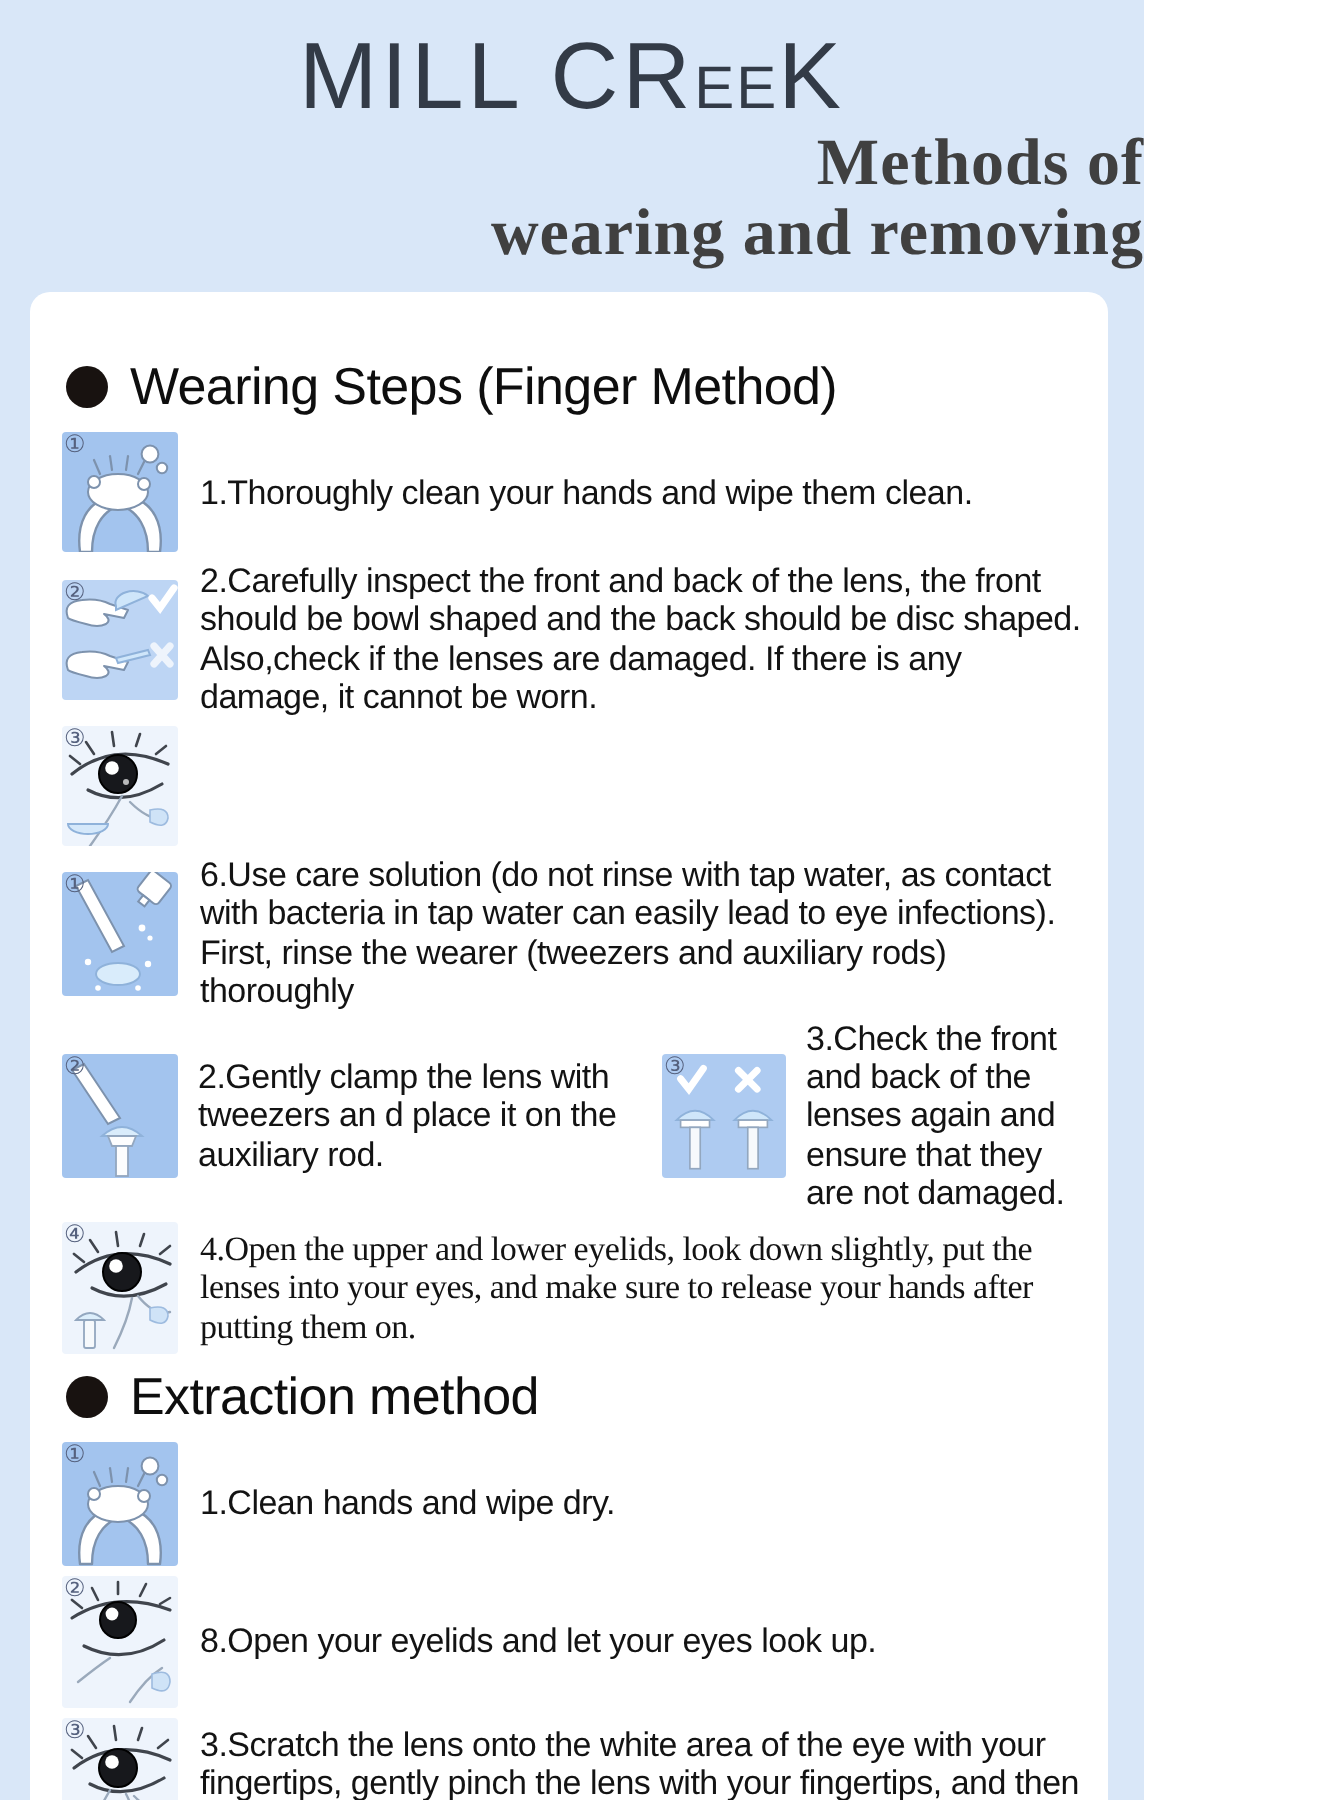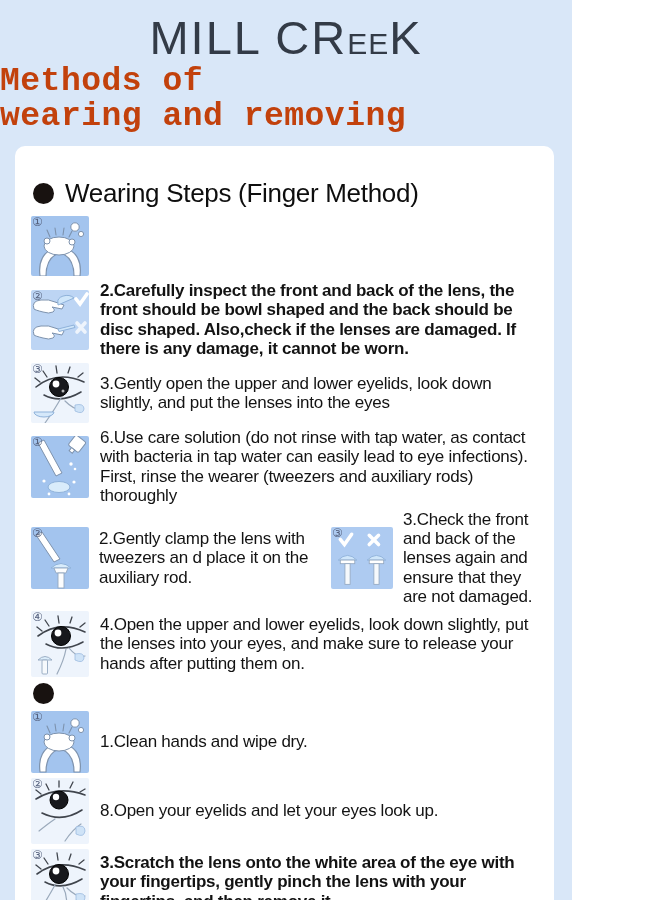--- a/index.html
+++ b/index.html
@@ -9,35 +9,35 @@
     font-family:"Liberation Sans",sans-serif;
     -webkit-font-smoothing:antialiased;
   }
   
   .brand{
     margin-top:14px;text-align:center;color:#333b47;
     font-size:47px;line-height:1;letter-spacing:2px;font-weight:400;
   }
   .brand .b2{font-size:30px;letter-spacing:1px;}
   .title{
-    text-align:left;font-family:Liberation Mono, monospace;
-    font-weight:700;font-size:33px;line-height:1.05;color:#c2410c;
+    text-align:right;font-family:Liberation Serif, serif;
+    font-weight:700;font-size:33px;line-height:1.05;color:#404040;
     margin-top:4px;letter-spacing:0.5px;
   }
   
   .card{
     margin:12px 18px 0 15px;background:#ffffff;border-radius:10px;
     padding:26px 8px 14px 16px;box-sizing:border-box;min-height:706px;
   }
   .shead{display:flex;align-items:center;gap:11px;margin:6px 0 7px 2px;}
   .dot{width:21px;height:21px;border-radius:50%;background:#181210;flex:none;}
   .shead h2{margin:0;font-size:26px;font-weight:400;letter-spacing:-0.3px;color:#0e0e0e;}
   .step{display:flex;align-items:center;gap:11px;margin-bottom:5px;}
   .stext{font-size:17px;line-height:1.13;letter-spacing:-0.25px;color:#131313;font-weight:500;}
-  .w1{max-width:505px;font-weight:bold;} .w2{max-width:545px;} .w3{max-width:535px;}
+  .w1{max-width:505px;} .w2{max-width:545px;} .w3{max-width:535px;font-family:Liberation Serif, serif;}
   
   .ib{position:relative;width:58px;height:60px;flex:none;border-radius:2px;}
   .ib.h62{height:62px;} .ib.h66{height:66px;}
   .ib.blue{background:#a3c4ee;} .ib.blue2{background:#bdd5f4;}
   .ib.blue3{background:#aecbf1;} .ib.pale{background:#eef4fc;}
   .ib svg{position:absolute;inset:0;width:100%;height:100%;}
   .bdg{
     position:absolute;top:0;left:1px;font-size:12px;line-height:1;
     color:#55617e;z-index:2;font-family:"DejaVu Sans",sans-serif;
   }
@@ -85,20 +85,21 @@
                 <circle cx="41" cy="26" r="3"></circle>
             </g>
             <g stroke="#7d92ad" stroke-width="1.1" fill="none" stroke-linecap="round">
               <path d="M19 21 l-3 -7"></path>
                 <path d="M25 19 l-1 -7"></path>
                 <path d="M32 19 l1 -7"></path>
                 <path d="M38 21 l3 -6"></path>
             </g>
           </svg>
         </div>
+        <div class="stext">1.Thoroughly clean your hands and wipe them clean.</div>
       </div>
 
       <div class="step">
         <div class="ib blue2">
           <span class="bdg">②</span>
           <svg viewBox="0 0 58 60">
             <g fill="#ffffff" stroke="#7d92ad" stroke-width="1" stroke-linejoin="round">
               <path d="M3 19 q-3 -8 7 -9 q8 -1 14 2 l9 3 -2 4 -10 -2 q4 3 1 5 q-4 2 -10 0 q-8 -2 -9 -3 z"></path>
               <path d="M3 45 q-3 -8 7 -9 q8 -1 14 2 l9 3 -2 4 -10 -2 q4 3 1 5 q-4 2 -10 0 q-8 -2 -9 -3 z"></path>
             </g>
@@ -126,21 +127,20 @@
             <path class="lid" d="M13 32 Q30 41 50 29"></path>
             <circle cx="28" cy="24" r="9.5" fill="#17181c" stroke="#000" stroke-width="1"></circle>
             <circle cx="25" cy="21" r="3.4" fill="#fff"></circle>
             <circle cx="32" cy="28" r="1.5" fill="#fff" opacity=".7"></circle>
             <path class="skin" d="M14 60 Q24 46 30 35"></path>
             <path class="skin" d="M34 38 Q44 48 52 46"></path>
             <path d="M3 49 a10 5 0 0 0 20 0 z" fill="#d5e8fa" stroke="#8fb2da" stroke-width="1"></path>
             <path d="M44 42 q9 -2 9 4 q-1 6 -9 2 z" fill="#cfe3f7" stroke="#9dbbdf" stroke-width=".8"></path>
           </svg>
         </div>
-        <div class="stext">3.Gently open the upper and lower eyelids, look down slightly, and put the lenses into the eyes</div>
       </div>
     </div>
 
     <div>
 
       <div class="step">
         <div class="ib blue h62">
           <span class="bdg">①</span>
           <svg viewBox="0 0 58 60">
             <path d="M7 6 L13 3 L31 36 L25 39 Z" fill="#ffffff" stroke="#7d92ad" stroke-width="1"></path>
@@ -209,20 +209,21 @@
             <path d="M44 42 q9 -2 9 4 q-1 6 -9 2 z" fill="#cfe3f7" stroke="#9dbbdf" stroke-width=".8"></path>
           </svg>
         </div>
         <div class="stext w3">4.Open the upper and lower eyelids, look down slightly, put the lenses into your eyes, and make sure to release your hands after putting them on.</div>
       </div>
     </div>
 
     <div>
       <div class="shead">
         <span class="dot"></span>
+        <h2>Extraction method</h2>
       </div>
 
       <div class="step">
         <div class="ib blue h62">
           <span class="bdg">①</span>
           <svg viewBox="0 0 58 60">
             <g fill="#ffffff" stroke="#7d92ad" stroke-width="1.2" stroke-linejoin="round">
               <path d="M9 60 C7 45 13 36 22 33 L27 28 L33 32 L28 37 C20 40 15 48 15 60 Z"></path>
               <path d="M49 60 C51 45 45 36 36 33 L31 28 L25 32 L30 37 C38 40 43 48 43 60 Z"></path>
             </g>

